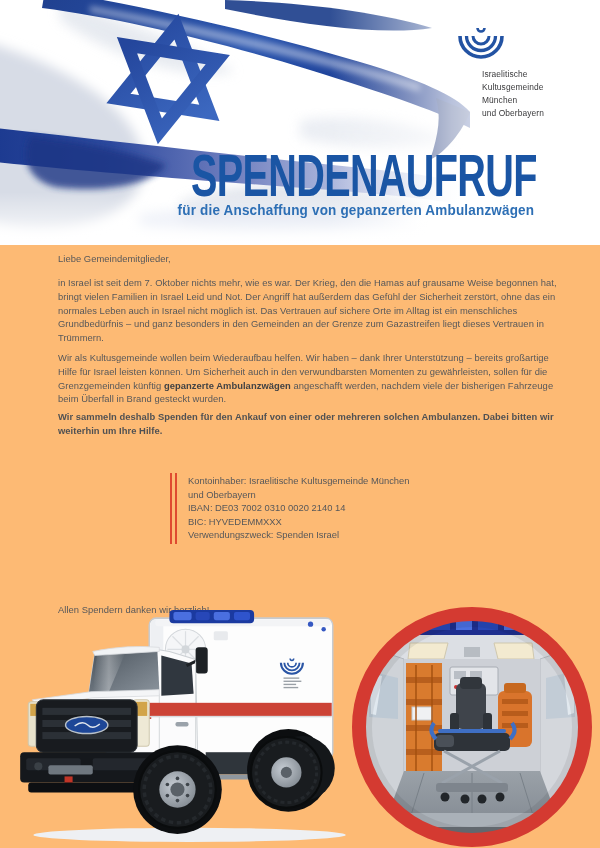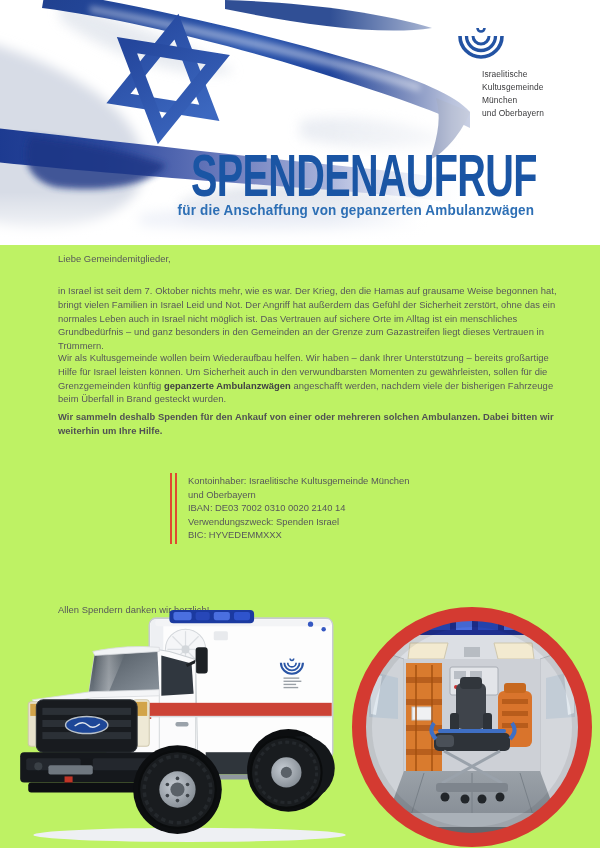--- a/index.html
+++ b/index.html
@@ -1,35 +1,35 @@
 <!DOCTYPE html>
 <html><head>
 <meta charset="utf-8">
 <style>
   html,body{margin:0;padding:0;background:#fff;}
-  .page{position:relative;width:600px;height:848px;background:#bef264;overflow:hidden;
+  .page{position:relative;width:600px;height:848px;background:#fdba74;overflow:hidden;
         font-family:"Liberation Sans",sans-serif;}
   .abs{position:absolute;}
   
   .flag{left:0;top:0;width:600px;height:245px;}
   .logo{left:454px;top:22px;width:120px;}
   .logo-icon{display:block;margin-left:1px;}
   .logo-name{margin:8px 0 0 28px;font-size:8.4px;line-height:13px;color:#3a3a3c;
              letter-spacing:.1px;white-space:nowrap;font-weight:500;}
   .title{top:150px;right:63px;font-size:60px;line-height:52px;font-weight:700;
          color:#1a55a4;letter-spacing:-1px;white-space:nowrap;
          transform:scaleX(.66);transform-origin:100% 50%;}
   .subtitle{top:201px;right:66px;font-size:15px;font-weight:700;color:#2d6fb5;
             white-space:nowrap;transform:scaleX(.9);transform-origin:100% 50%;
             letter-spacing:.2px;}
   
   .txt{left:58px;width:500px;font-size:9.4px;line-height:13.8px;color:#57585a;
        letter-spacing:.05px;}
   .greeting{top:252px;}
-  .p1{top:284px;}
+  .p1{top:276px;}
   .p2{top:351px;}
   .p2 b{font-weight:700;color:#414244;}
   .p3{top:410px;font-weight:700;color:#505153;}
   .p4{top:452px;}
   .bank{left:170px;top:473px;border-left:7px double #df4a30;padding:1px 0 2px 11px;
         font-size:9.4px;line-height:13.5px;color:#57585a;white-space:nowrap;}
   .closing{top:571px;margin-top:32px;}
   
   .truck{left:8px;top:603px;width:348px;height:245px;}
   .interior{left:352px;top:607px;width:240px;height:240px;}
@@ -133,22 +133,22 @@
 
   <div class="abs txt greeting">Liebe Gemeindemitglieder,</div>
   <div class="abs txt p1">in Israel ist seit dem 7. Oktober nichts mehr, wie es war. Der Krieg, den die Hamas auf grausame Weise begonnen hat, bringt vielen Familien in Israel Leid und Not. Der Angriff hat außerdem das Gefühl der Sicherheit zerstört, ohne das ein normales Leben auch in Israel nicht möglich ist. Das Vertrauen auf sichere Orte im Alltag ist ein menschliches Grundbedürfnis – und ganz besonders in den Gemeinden an der Grenze zum Gazastreifen liegt dieses Vertrauen in Trümmern.</div>
   <div class="abs txt p2"><span>Wir als Kultusgemeinde wollen beim Wiederaufbau helfen. Wir haben – dank Ihrer Unterstützung – bereits großartige Hilfe für Israel leisten können. Um Sicherheit auch in den verwundbarsten Momenten zu gewährleisten, sollen für die Grenzgemeinden künftig </span><b>gepanzerte Ambulanzwägen</b><span> angeschafft werden, nachdem viele der bisherigen Fahrzeuge beim Überfall in Brand gesteckt wurden.</span></div>
   <div class="abs txt p3">Wir sammeln deshalb Spenden für den Ankauf von einer oder mehreren solchen Ambulanzen. Dabei bitten wir weiterhin um Ihre Hilfe.</div>
 
   <div class="abs bank">
     <div>Kontoinhaber: Israelitische Kultusgemeinde München</div>
     <div>und Oberbayern</div>
     <div>IBAN: DE03 7002 0310 0020 2140 14</div>
+    <div>BIC: HYVEDEMMXXX</div>
     <div>Verwendungszweck: Spenden Israel</div>
-    <div>BIC: HYVEDEMMXXX</div>
   </div>
 
   <div class="abs txt closing">Allen Spendern danken wir herzlich!</div>
 
   <svg class="abs truck" viewBox="0 0 345 243" xmlns="http://www.w3.org/2000/svg">
     <defs>
       <linearGradient id="glass" x1="0" y1="0" x2="1" y2="1">
         <stop offset="0" stop-color="#49525b"></stop>
           <stop offset="1" stop-color="#8b949d"></stop>
       </linearGradient>

